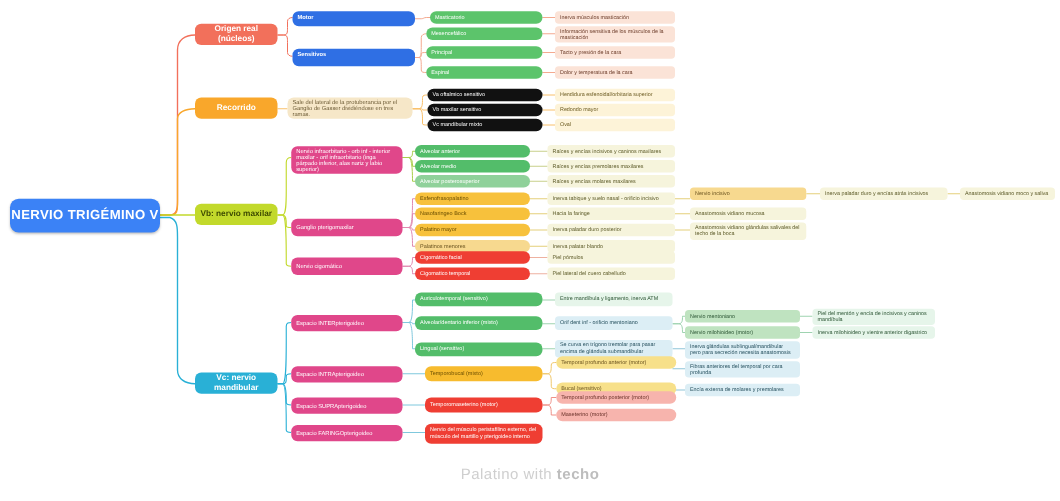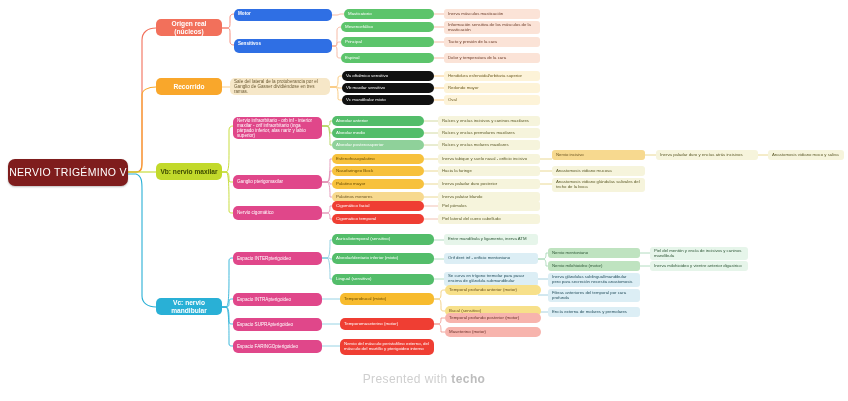--- a/index.html
+++ b/index.html
@@ -15,21 +15,21 @@
     position:absolute;box-sizing:border-box;
     display:flex;align-items:center;
     border-radius:5px;
     line-height:1.12;
     overflow:hidden;
   }
   .node span{display:block;width:100%;}
 
   
   .root{
-    background:#7f1d1d;color:#ffffff;font-size:10.5px;font-weight:normal;
+    background:#3b82f6;color:#ffffff;font-size:10.5px;font-weight:bold;
     letter-spacing:.3px;justify-content:center;text-align:center;border-radius:7px;
     box-shadow:0 1px 2px rgba(0,0,0,.25);
   }
   
   .l1{color:#ffffff;font-size:6.6px;font-weight:bold;justify-content:center;text-align:center;padding:0 4px;}
   .l1.red{background:#f2705b;}
   .l1.orange{background:#f9a72b;}
   .l1.lime{background:#c2d92b;color:#3d4a00;}
   .l1.cyan{background:#29b0d6;}
 
@@ -395,16 +395,16 @@
   </div>
   <div class="node l3" style="left:445px;top:327px;width:96px;height:10px;background:#f7b4ad;color:#6b332b;">
     <span>Maseterino (motor)</span>
   </div>
 
   <div class="node l3 red" style="left:340px;top:339px;width:94px;height:16px;">
     <span>Nervio del músculo peristafilino externo, del músculo del martillo y pterigoideo interno</span>
   </div>
 
   <div class="footer">
-    <span>Presented with </span><b>techo</b>
+    <span>Palatino with </span><b>techo</b>
   </div>
 
 </div>
 
 </body></html>

